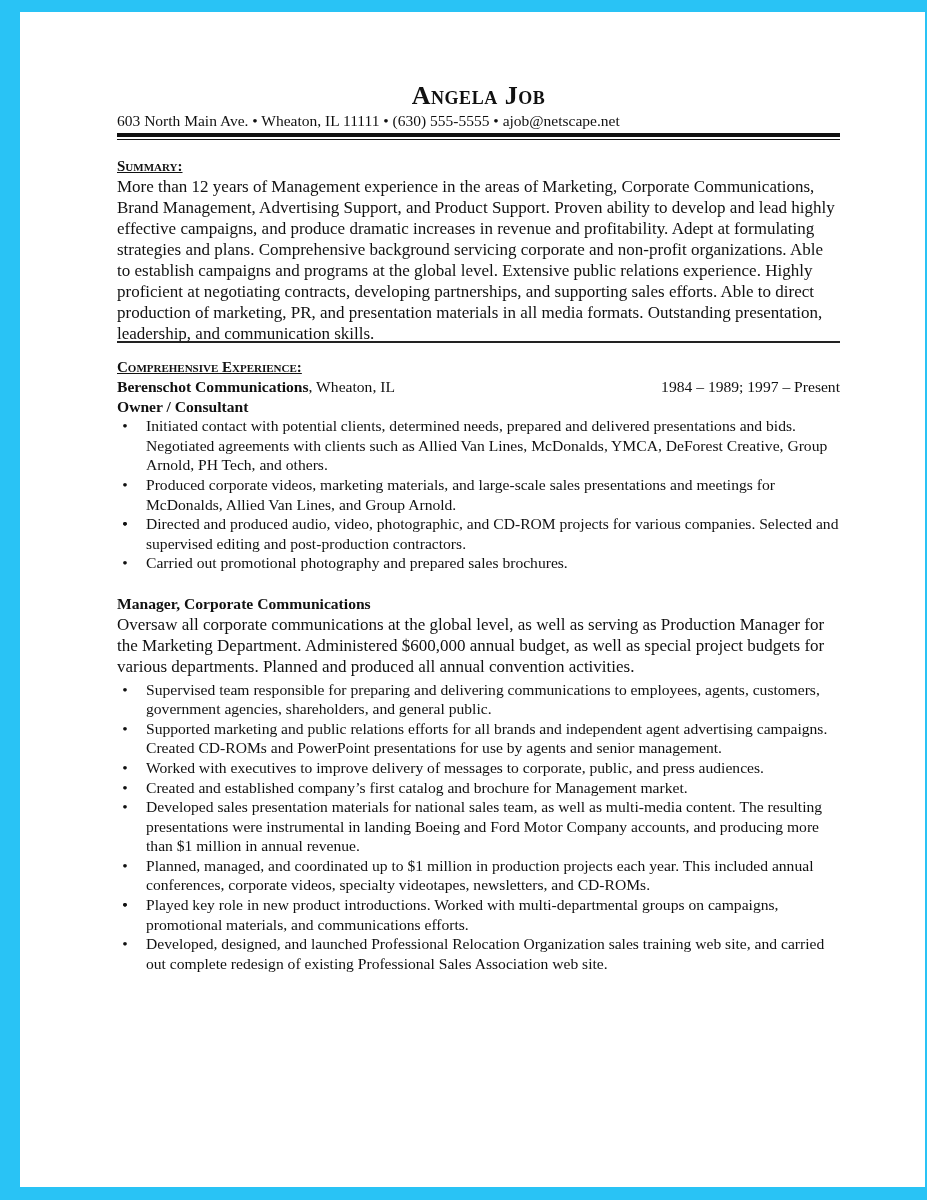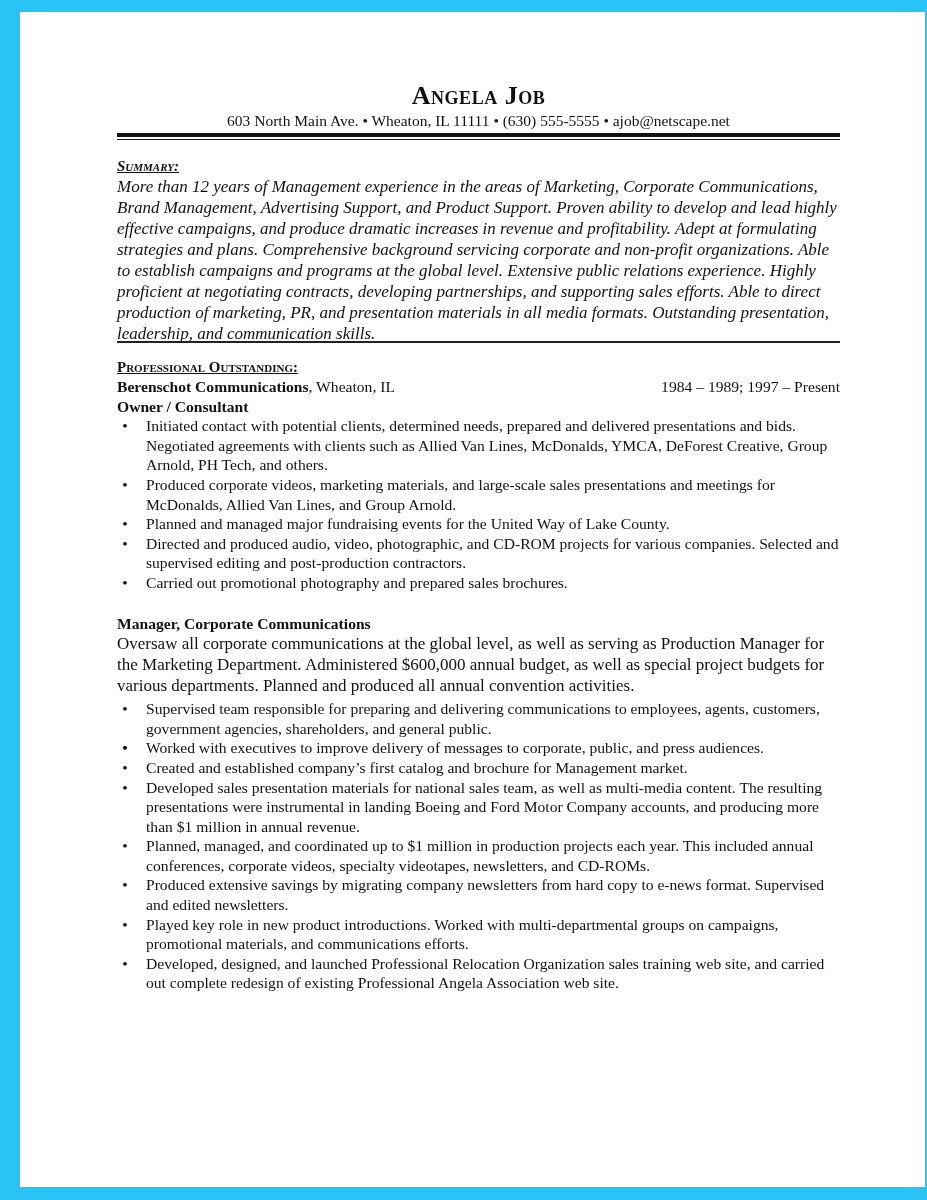--- a/index.html
+++ b/index.html
@@ -29,21 +29,20 @@
       text-align: center;
       font-weight: bold;
       font-size: 26px;
       font-variant: small-caps;
       letter-spacing: 0.5px;
       line-height: 30px;
     }
     .contact {
       position: absolute;
       top: 99px; left: 0; width: 723px;
-      text-align: center;
       font-size: 15.5px;
       line-height: 19px;
     }
     .rule-thick {
       position: absolute;
       top: 121px; left: 0; width: 723px;
       height: 4px; background: #111;
     }
     .rule-thin {
       position: absolute;
@@ -57,21 +56,21 @@
     }
     .section-title {
       font-weight: bold;
       font-variant: small-caps;
       text-decoration: underline;
       font-size: 15px;
       line-height: 19px;
     }
     .summary {
       position: absolute;
-      top: 145px; left: 0; width: 723px; font-style: italic;
+      top: 145px; left: 0; width: 723px;
     }
     .para {
       font-size: 17px;
       line-height: 21px;
       margin: 0;
     }
     .experience {
       position: absolute;
       top: 346px; left: 0; width: 723px;
     }
@@ -120,48 +119,48 @@
     <div class="rule-thin"></div>
 
     <div class="summary">
       <div class="section-title">Summary:</div>
       <p class="para">More than 12 years of Management experience in the areas of Marketing, Corporate Communications, Brand Management, Advertising Support, and Product Support.  Proven ability to develop and lead highly effective campaigns, and produce dramatic increases in revenue and profitability.  Adept at formulating strategies and plans.  Comprehensive background servicing corporate and non-profit organizations.  Able to establish campaigns and programs at the global level.  Extensive public relations experience.  Highly proficient at negotiating contracts, developing partnerships, and supporting sales efforts.  Able to direct production of marketing, PR, and presentation materials in all media formats.  Outstanding presentation, leadership, and communication skills.</p>
     </div>
 
     <div class="rule-mid"></div>
 
     <div class="experience">
-      <div class="section-title">Professional Outstanding:</div>
+      <div class="section-title">Comprehensive Experience:</div>
 
       <div class="job">
         <div class="job-head">
           <span><span class="company">Berenschot Communications</span><span>, Wheaton, IL</span></span>
           <span>1984 – 1989; 1997 – Present</span>
         </div>
         <div class="role">Owner / Consultant</div>
         <ul class="bullets">
           <li><span class="dot">•</span><span>Initiated contact with potential clients, determined needs, prepared and delivered presentations and bids.  Negotiated agreements with clients such as Allied Van Lines, McDonalds, YMCA, DeForest Creative, Group Arnold, PH Tech, and others.</span></li>
           <li><span class="dot">•</span><span>Produced corporate videos, marketing materials, and large-scale sales presentations and meetings for McDonalds, Allied Van Lines, and Group Arnold.</span></li>
-          <li><span class="dot">•</span><span>Planned and managed major fundraising events for the United Way of Lake County.</span></li>
+          <li><span class="dot">•</span></li>
           <li><span class="dot">•</span><span>Directed and produced audio, video, photographic, and CD-ROM projects for various companies.  Selected and supervised editing and post-production contractors.</span></li>
           <li><span class="dot">•</span><span>Carried out promotional photography and prepared sales brochures.</span></li>
         </ul>
       </div>
 
       <div class="job job2">
         <div class="role">Manager, Corporate Communications</div>
         <p class="para job-desc">Oversaw all corporate communications at the global level, as well as serving as Production Manager for the Marketing Department.  Administered $600,000 annual budget, as well as special project budgets for various departments.  Planned and produced all annual convention activities.</p>
         <ul class="bullets">
           <li><span class="dot">•</span><span>Supervised team responsible for preparing and delivering communications to employees, agents, customers, government agencies, shareholders, and general public.</span></li>
-          <li><span class="dot">•</span></li>
+          <li><span class="dot">•</span><span>Supported marketing and public relations efforts for all brands and independent agent advertising campaigns.  Created CD-ROMs and PowerPoint presentations for use by agents and senior management.</span></li>
           <li><span class="dot">•</span><span>Worked with executives to improve delivery of messages to corporate, public, and press audiences.</span></li>
           <li><span class="dot">•</span><span>Created and established company’s first catalog and brochure for Management market.</span></li>
           <li><span class="dot">•</span><span>Developed sales presentation materials for national sales team, as well as multi-media content.  The resulting presentations were instrumental in landing Boeing and Ford Motor Company accounts, and producing more than $1 million in annual revenue.</span></li>
           <li><span class="dot">•</span><span>Planned, managed, and coordinated up to $1 million in production projects each year.  This included annual conferences, corporate videos, specialty videotapes, newsletters, and CD-ROMs.</span></li>
-          <li><span class="dot">•</span><span>Produced extensive savings by migrating company newsletters from hard copy to e-news format.  Supervised and edited newsletters.</span></li>
+          <li><span class="dot">•</span></li>
           <li><span class="dot">•</span><span>Played key role in new product introductions.  Worked with multi-departmental groups on campaigns, promotional materials, and communications efforts.</span></li>
-          <li><span class="dot">•</span><span>Developed, designed, and launched Professional Relocation Organization sales training web site, and carried out complete redesign of existing Professional Angela Association web site.</span></li>
+          <li><span class="dot">•</span><span>Developed, designed, and launched Professional Relocation Organization sales training web site, and carried out complete redesign of existing Professional Sales Association web site.</span></li>
         </ul>
       </div>
     </div>
 
   </div>
 </div>
 
 </body></html>

